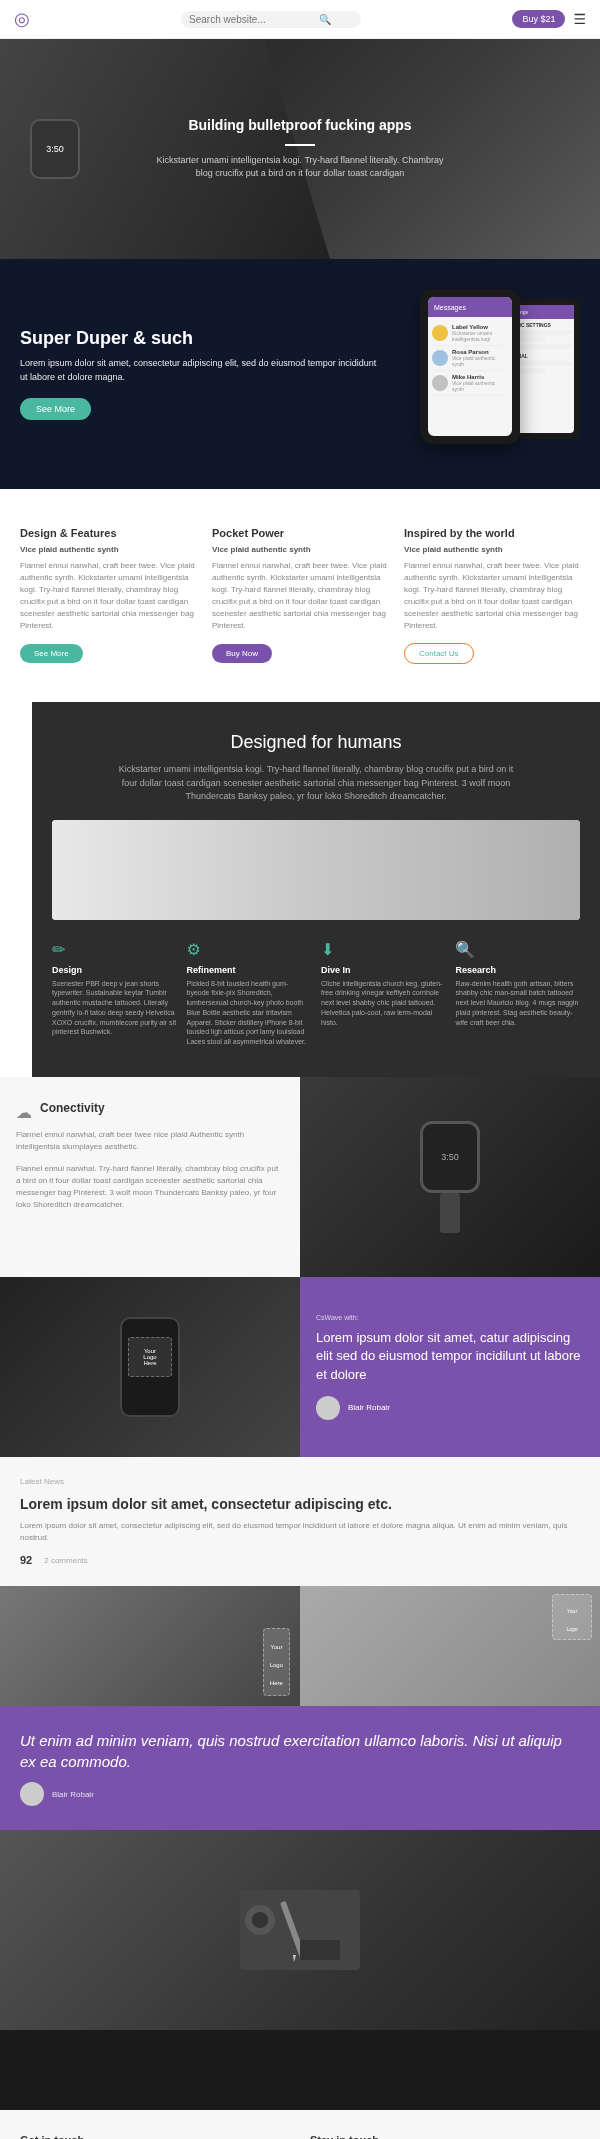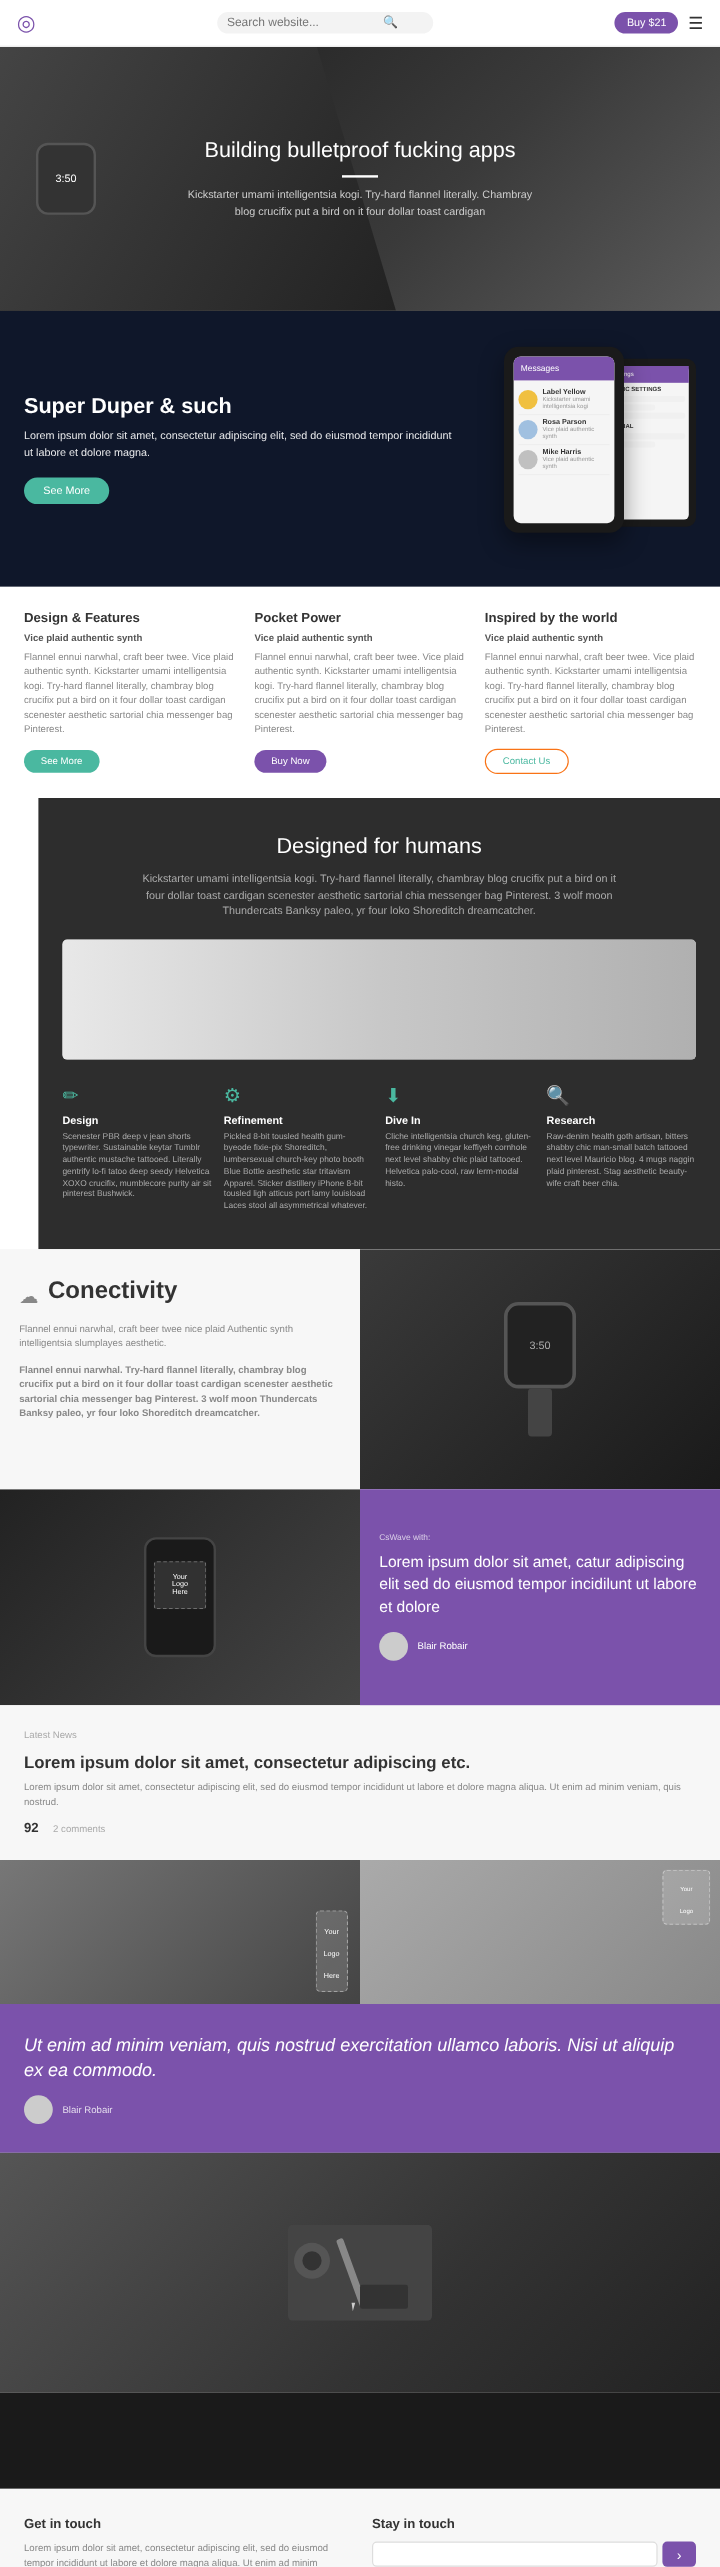--- a/index.html
+++ b/index.html
@@ -72,22 +72,22 @@
       clip-path: polygon(0 0, 80% 0, 100% 100%, 0 100%);
     }
     .hero-content {
       position: relative;
       z-index: 2;
       text-align: center;
       color: #fff;
       padding: 0 20px;
     }
     .hero-title {
-      font-size: 18px;
-      font-weight: 400;
+      font-size: 14px;
+      font-weight: 700;
       line-height: 1.2;
       margin-bottom: 10px;
     }
     .hero-subtitle {
       font-size: 9px;
       color: #ccc;
       line-height: 1.5;
       max-width: 300px;
       margin: 0 auto;
     }
@@ -193,21 +193,21 @@
       background: #f0f0f0;
       height: 5px;
       margin-bottom: 2px;
       border-radius: 2px;
     }
     .tablet-field-short { width: 60%; }
 
     
     .features-section {
       background: #fff;
-      padding: 20px 20px;
+      padding: 38px 20px;
     }
     .features-grid {
       display: grid;
       grid-template-columns: 1fr 1fr 1fr;
       gap: 16px;
     }
     .feature-item {}
     .feature-title { font-size: 11px; font-weight: 700; color: #333; margin-bottom: 6px; }
     .feature-subtitle { font-size: 8px; font-weight: 600; color: #555; margin-bottom: 6px; }
     .feature-text { font-size: 8px; color: #888; line-height: 1.5; margin-bottom: 10px; }
@@ -289,23 +289,23 @@
       overflow: hidden;
     }
     .connectivity-img {
       width: 100%;
       height: 100%;
       background: linear-gradient(135deg, #3a3a3a 0%, #1a1a1a 100%);
       display: flex;
       align-items: center;
       justify-content: center;
     }
-    .section-heading { font-size: 20px; font-weight: 700; color: #333; margin-bottom: 8px; }
+    .section-heading { font-size: 12px; font-weight: 700; color: #333; margin-bottom: 8px; }
     .section-text { font-size: 8px; color: #888; line-height: 1.5; margin-bottom: 10px; }
-    .section-text-sm { font-size: 8px; color: #888; line-height: 1.5; font-weight: bold; }
+    .section-text-sm { font-size: 8px; color: #888; line-height: 1.5; }
 
     
     .split-section {
       display: grid;
       grid-template-columns: 1fr 1fr;
       min-height: 180px;
     }
     .split-left {
       background: #2a2a2a;
       overflow: hidden;

